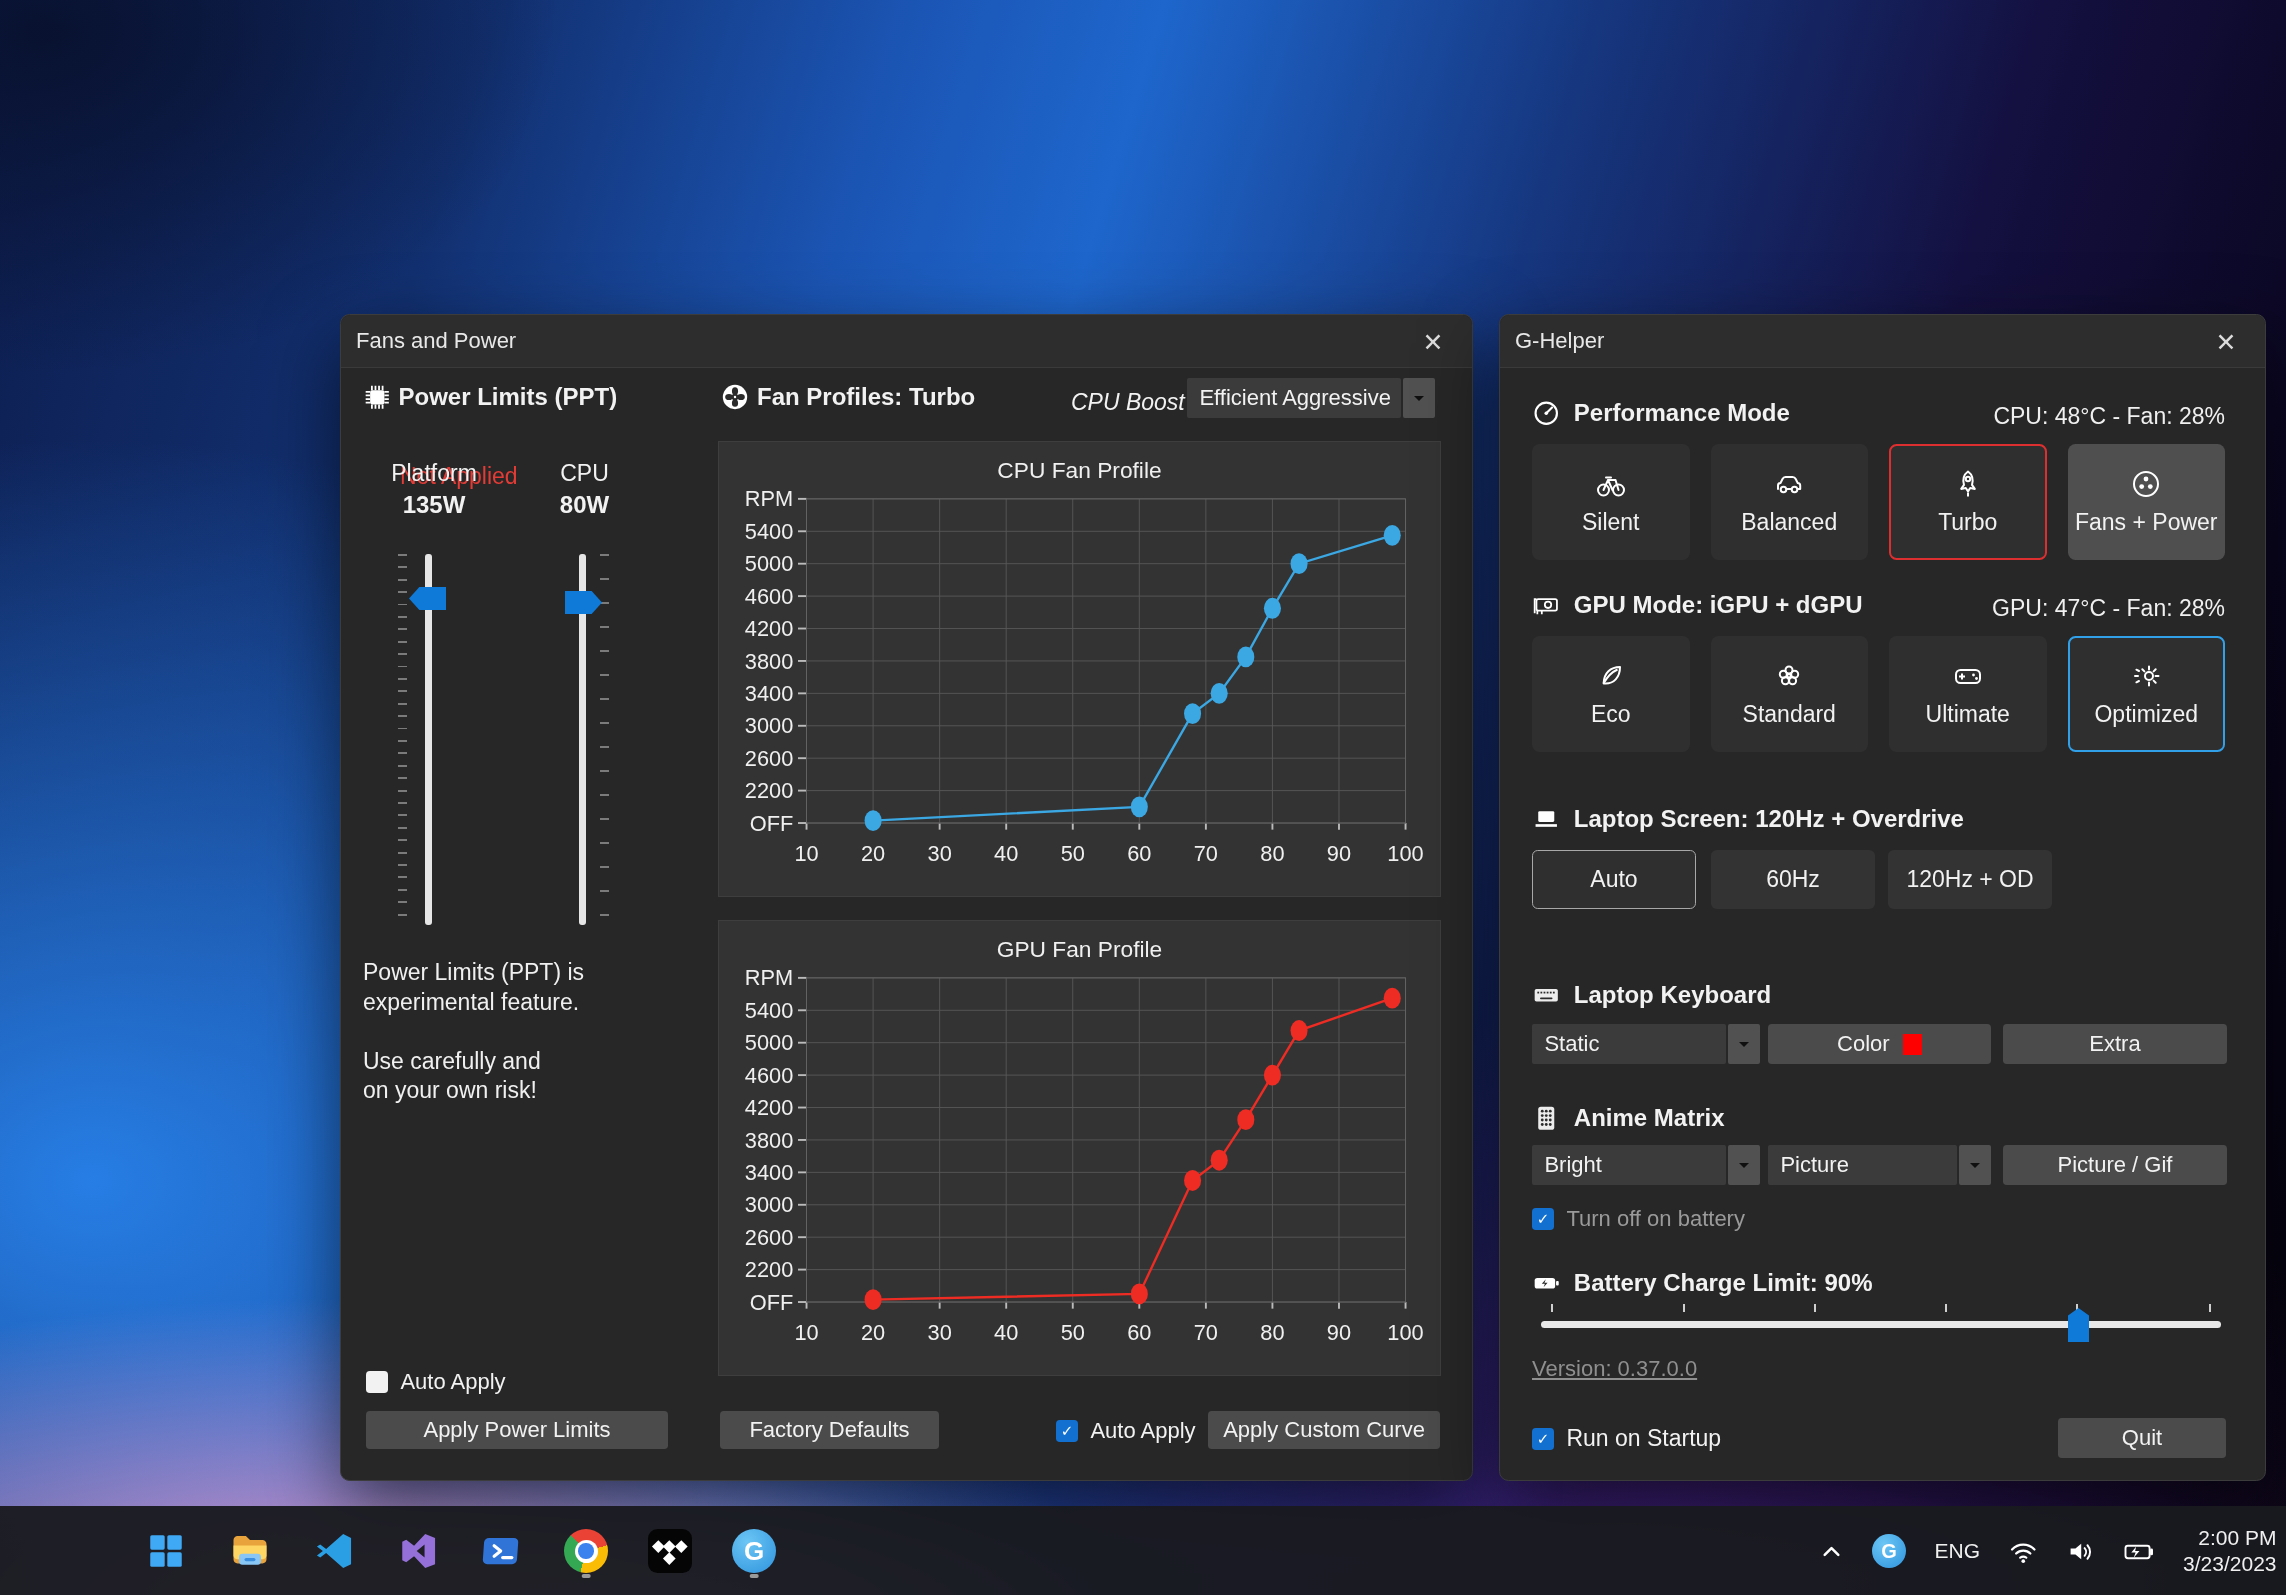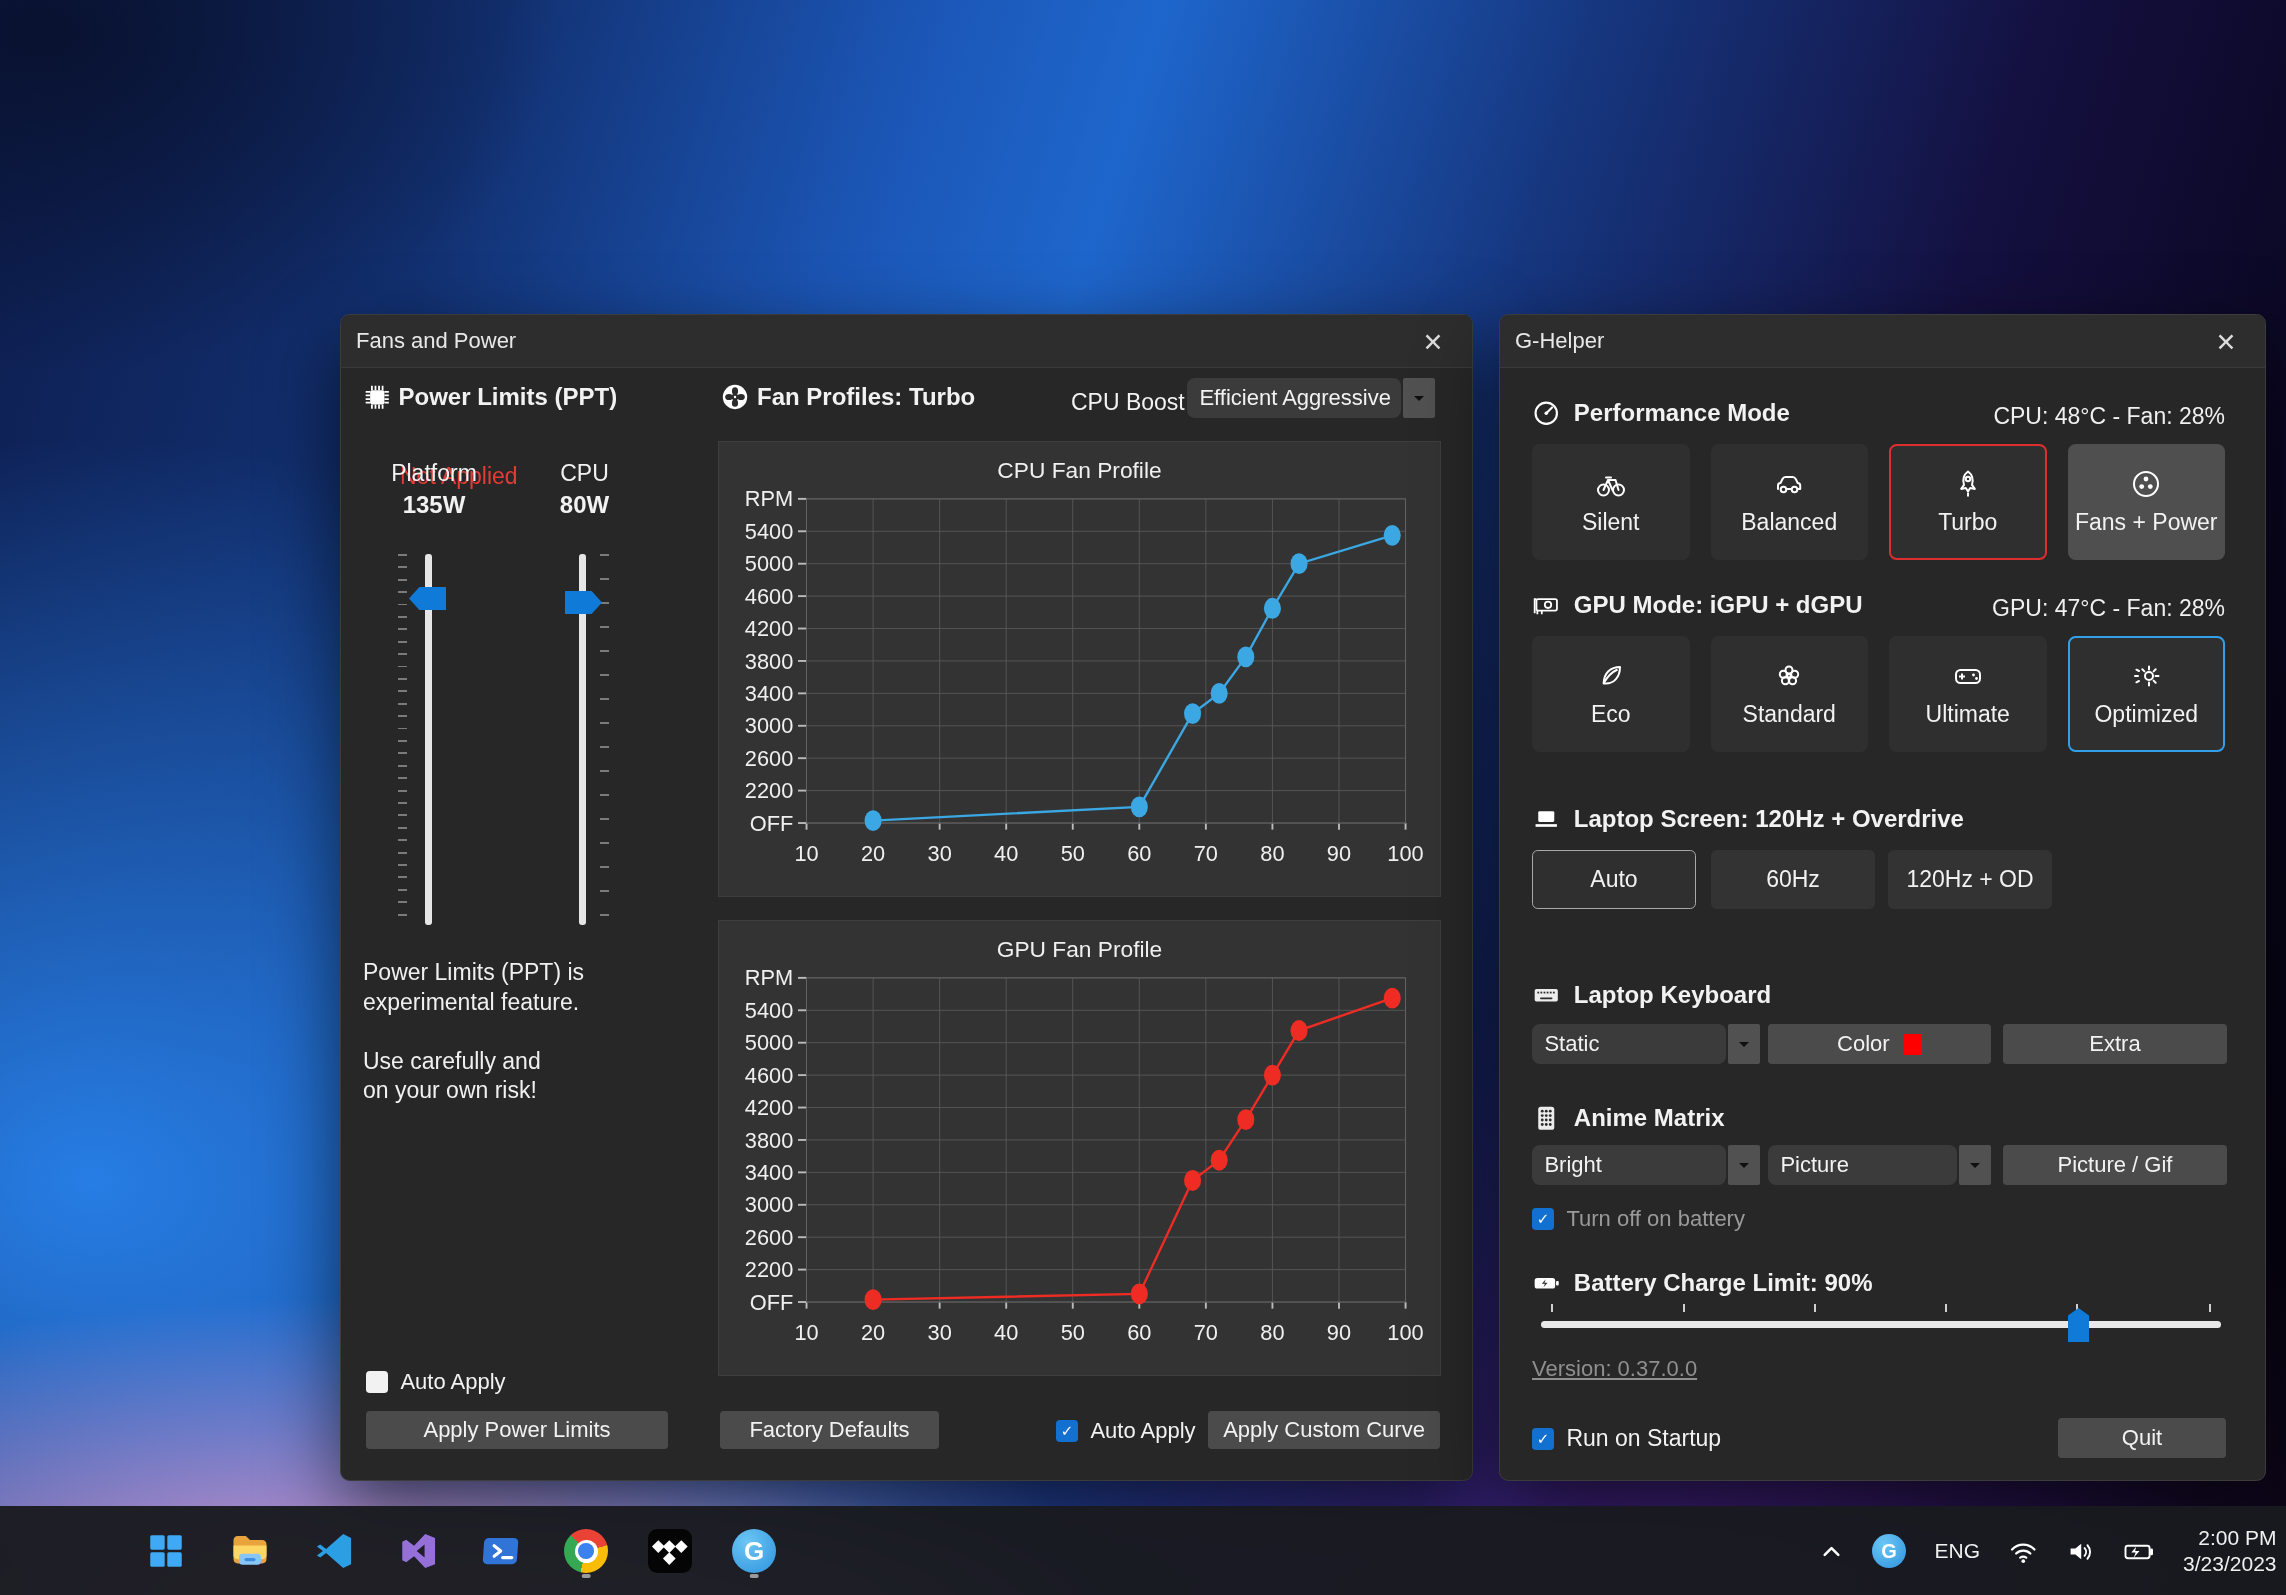--- a/index.html
+++ b/index.html
@@ -38,21 +38,21 @@
   .note{position:absolute;font-size:23px;line-height:29.5px;color:#f0f0f0;}
   .cb{width:22px;height:22px;border-radius:3.8px;display:flex;align-items:center;justify-content:center;
       font-size:15px;flex:0 0 auto;}
   .cb.off{background:#f2f2f2;color:#f2f2f2;}
   .cb.on{background:#1270d0;color:#fff;}
   .cbrow{position:absolute;display:flex;align-items:center;gap:12.4px;font-size:22px;}
   .gbtn{position:absolute;background:#4b4b4b;color:#f2f2f2;font-size:22px;border-radius:3.8px;
         display:flex;align-items:center;justify-content:center;height:38px;}
   .dd{position:absolute;display:flex;height:40px;}
   .dd .val{flex:1;background:#3b3b3b;color:#f2f2f2;font-size:22px;display:flex;align-items:center;
-           padding-left:12.4px;border-radius:8px;}
+           padding-left:12.4px;border-radius:2px;}
   .dd .arr{width:32px;margin-left:1.9px;background:#515151;display:flex;align-items:center;justify-content:center;border-radius:1.9px;}
   .dd .arr i{width:0;height:0;border:5.7px solid transparent;border-top-color:#101010;margin-top:5.7px;}
   .chart-panel{position:absolute;left:377px;width:723px;height:456px;background:#333;border:1px solid #3e3e3e;}
   .chart-panel svg{display:block;width:100%;height:100%;}
   
   .gh-head{position:absolute;left:32px;display:flex;align-items:center;gap:13.3px;font-size:24px;font-weight:700;}
   .gh-status{position:absolute;right:40px;font-size:23px;color:#f0f0f0;}
   .mode-row{position:absolute;left:32px;right:40px;display:flex;gap:21px;}
   .mode{flex:1;background:#2f2f2f;border:2.9px solid transparent;border-radius:7.6px;display:flex;
         flex-direction:column;align-items:center;justify-content:center;gap:9.5px;font-size:23px;color:#f2f2f2;}
@@ -148,21 +148,21 @@
           <ellipse cx="16" cy="9.6" rx="3.3" ry="4.1"></ellipse>
             <ellipse cx="16" cy="22.4" rx="3.3" ry="4.1"></ellipse>
           <ellipse cx="9.6" cy="16" rx="4.1" ry="3.3"></ellipse>
             <ellipse cx="22.4" cy="16" rx="4.1" ry="3.3"></ellipse>
           <circle cx="16" cy="16" r="3.6"></circle>
         </g>
         <circle cx="16" cy="16" r="1.3" fill="#fff"></circle>
       </svg>
       <span>Fan Profiles: Turbo</span>
     </div>
-    <div style="position:absolute;left:730px;top:74px;font-size:23px;">CPU Boost</div>
+    <div style="position:absolute;left:730px;top:74px;font-size:23px;font-style:italic;">CPU Boost</div>
     <div class="dd" style="left:846px;top:63px;width:248px;">
       <div class="val">Efficient Aggressive</div>
       <div class="arr">
           <i></i>
         </div>
     </div>
 
     <div class="chart-panel" style="top:126px;">
         <svg viewBox="0 0 760 479">
           <text x="380" y="38" text-anchor="middle" fill="#f0f0f0" font-size="24">CPU Fan Profile</text>

